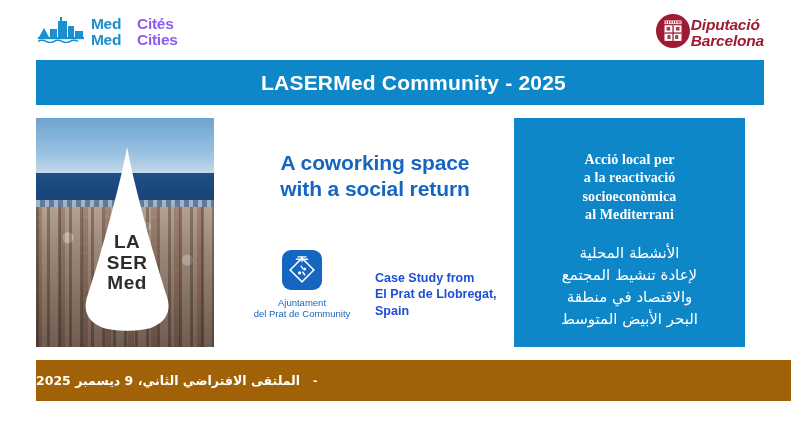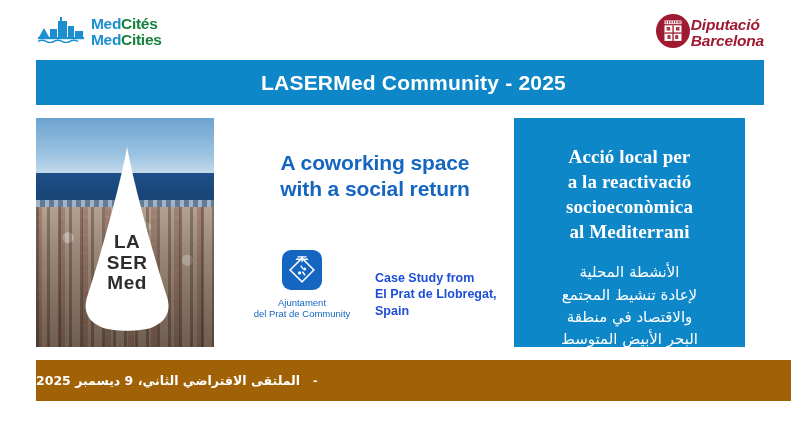--- a/index.html
+++ b/index.html
@@ -32,21 +32,21 @@
   #medcities-wordmark {
     display: flex;
     flex-direction: column;
     line-height: 1.02;
     font-size: 15.5px;
     font-weight: bold;
     letter-spacing: -0.3px;
   }
   .wm-line { white-space: nowrap; }
   .wm-med { color: #1b8fd0; }
-  .wm-rest { color: #15803d; }
+  .wm-rest { color: #8b5cf6; margin-left: 16px; }
 
   #diba-logo {
     position: absolute;
     right: 36px; top: 14px;
     display: flex;
     align-items: center;
     gap: 1px;
     font-style: italic;
   }
   #diba-seal { flex: 0 0 auto; }
@@ -210,25 +210,26 @@
     color: #ffffff;
     display: flex;
     flex-direction: column;
     align-items: center;
     padding-top: 26px;
     box-sizing: border-box;
   }
   #side-panel-ca {
     font-family: "Liberation Serif", serif;
     font-weight: bold;
-    font-size: 19px;
+    font-size: 14px;
     line-height: 1.32;
     text-align: center;
     white-space: pre-line;
     letter-spacing: 0.1px;
+    margin-top: 7px;
   }
   #side-panel-ar {
     margin-top: 17px;
     direction: rtl;
     font-size: 15px;
     line-height: 1.48;
     text-align: center;
     white-space: pre-line;
     font-family: "DejaVu Sans", sans-serif;
   }

